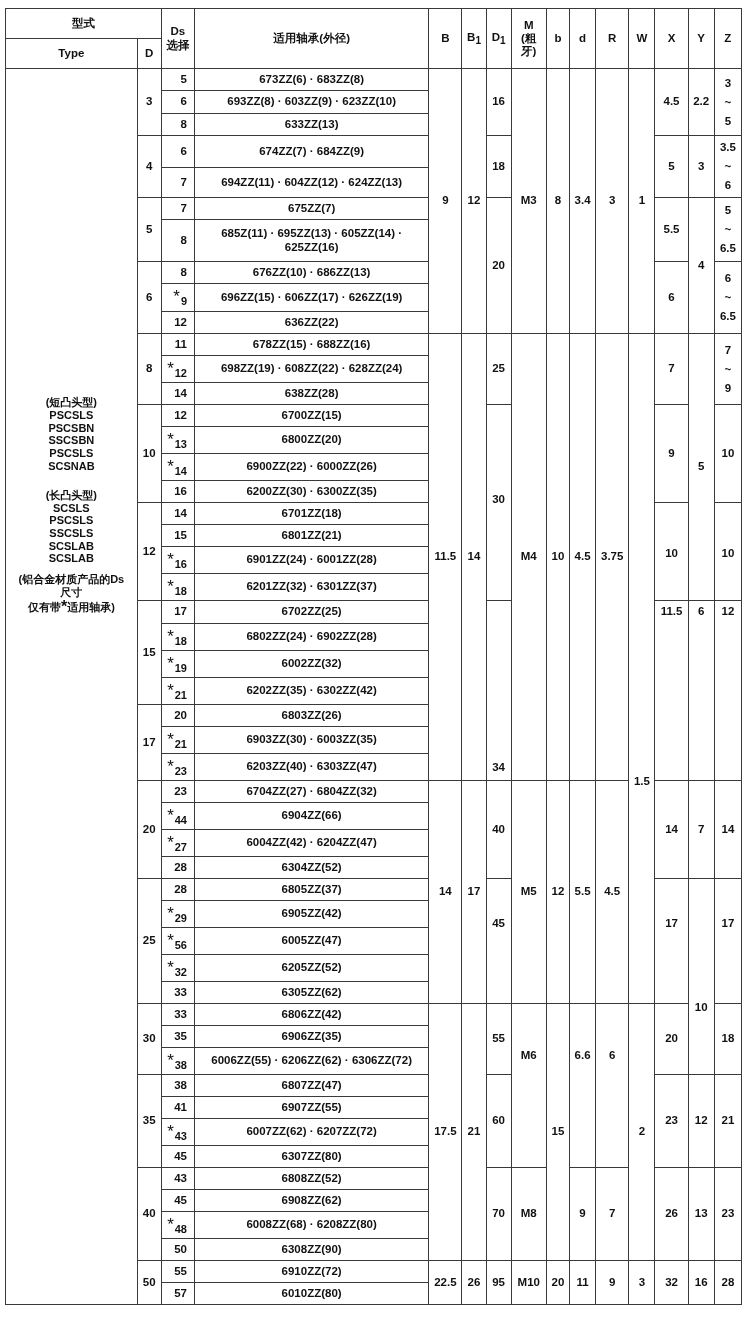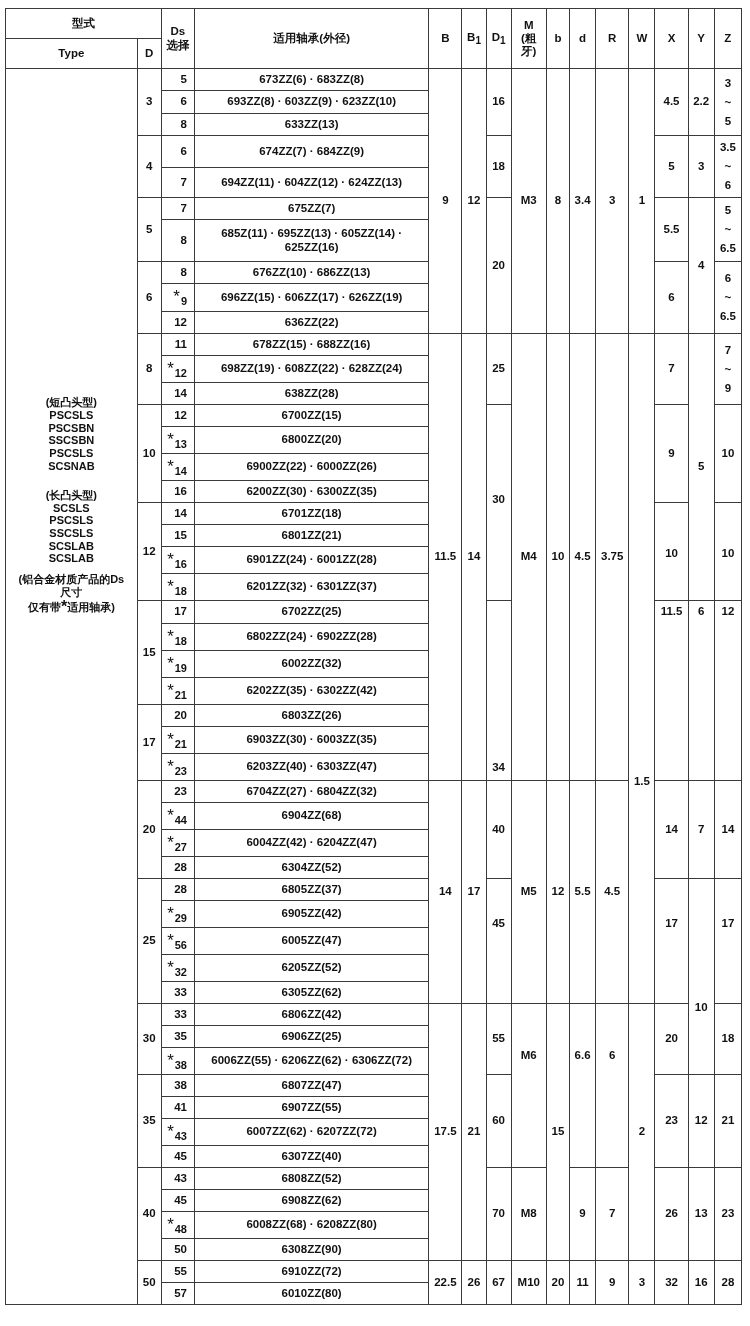--- a/index.html
+++ b/index.html
@@ -280,21 +280,21 @@
         <td rowspan="9">M5</td>
         <td rowspan="9">12</td>
         <td rowspan="9">5.5</td>
         <td rowspan="9">4.5</td>
         <td rowspan="4">14</td>
         <td rowspan="4">7</td>
         <td rowspan="4">14</td>
       </tr>
       <tr style="height: 27px;">
         <td class="ds"><span class="star">*</span><span class="sub">44</span></td>
-        <td class="bearing">6904ZZ(68)</td>
+        <td class="bearing">6904ZZ(66)</td>
       </tr>
       <tr style="height: 27px;">
         <td class="ds"><span class="star">*</span><span class="sub">27</span></td>
         <td class="bearing">6004ZZ(42) · 6204ZZ(47)</td>
       </tr>
       <tr style="height: 22px;">
         <td class="ds">28</td>
         <td class="bearing">6304ZZ(52)</td>
       </tr>
       <tr style="height: 22px;">
@@ -332,21 +332,21 @@
         <td rowspan="7" style="vertical-align: top; padding-top: 45px;">M6</td>
         <td rowspan="11">15</td>
         <td rowspan="7" style="vertical-align: top; padding-top: 45px;">6.6</td>
         <td rowspan="7" style="vertical-align: top; padding-top: 45px;">6</td>
         <td rowspan="11">2</td>
         <td rowspan="3">20</td>
         <td rowspan="3">18</td>
       </tr>
       <tr style="height: 22px;">
         <td class="ds">35</td>
-        <td class="bearing">6906ZZ(25)</td>
+        <td class="bearing">6906ZZ(35)</td>
       </tr>
       <tr style="height: 27px;">
         <td class="ds"><span class="star">*</span><span class="sub">38</span></td>
         <td class="bearing">6006ZZ(55) · 6206ZZ(62) · 6306ZZ(72)</td>
       </tr>
       <tr style="height: 22px;">
         <td rowspan="4">35</td>
         <td class="ds">38</td>
         <td class="bearing">6807ZZ(47)</td>
         <td rowspan="4">60</td>
@@ -357,21 +357,21 @@
       <tr style="height: 22px;">
         <td class="ds">41</td>
         <td class="bearing">6907ZZ(55)</td>
       </tr>
       <tr style="height: 27px;">
         <td class="ds"><span class="star">*</span><span class="sub">43</span></td>
         <td class="bearing">6007ZZ(62) · 6207ZZ(72)</td>
       </tr>
       <tr style="height: 22px;">
         <td class="ds">45</td>
-        <td class="bearing">6307ZZ(40)</td>
+        <td class="bearing">6307ZZ(80)</td>
       </tr>
       <tr style="height: 22px;">
         <td rowspan="4">40</td>
         <td class="ds">43</td>
         <td class="bearing">6808ZZ(52)</td>
         <td rowspan="4">70</td>
         <td rowspan="4">M8</td>
         <td rowspan="4">9</td>
         <td rowspan="4">7</td>
         <td rowspan="4">26</td>
@@ -389,21 +389,21 @@
       <tr style="height: 22px;">
         <td class="ds">50</td>
         <td class="bearing">6308ZZ(90)</td>
       </tr>
       <tr style="height: 22px;">
         <td rowspan="2">50</td>
         <td class="ds">55</td>
         <td class="bearing">6910ZZ(72)</td>
         <td rowspan="2">22.5</td>
         <td rowspan="2">26</td>
-        <td rowspan="2">67</td>
+        <td rowspan="2">95</td>
         <td rowspan="2">M10</td>
         <td rowspan="2">20</td>
         <td rowspan="2">11</td>
         <td rowspan="2">9</td>
         <td rowspan="2">3</td>
         <td rowspan="2">32</td>
         <td rowspan="2">16</td>
         <td rowspan="2">28</td>
       </tr>
       <tr style="height: 22px;">

